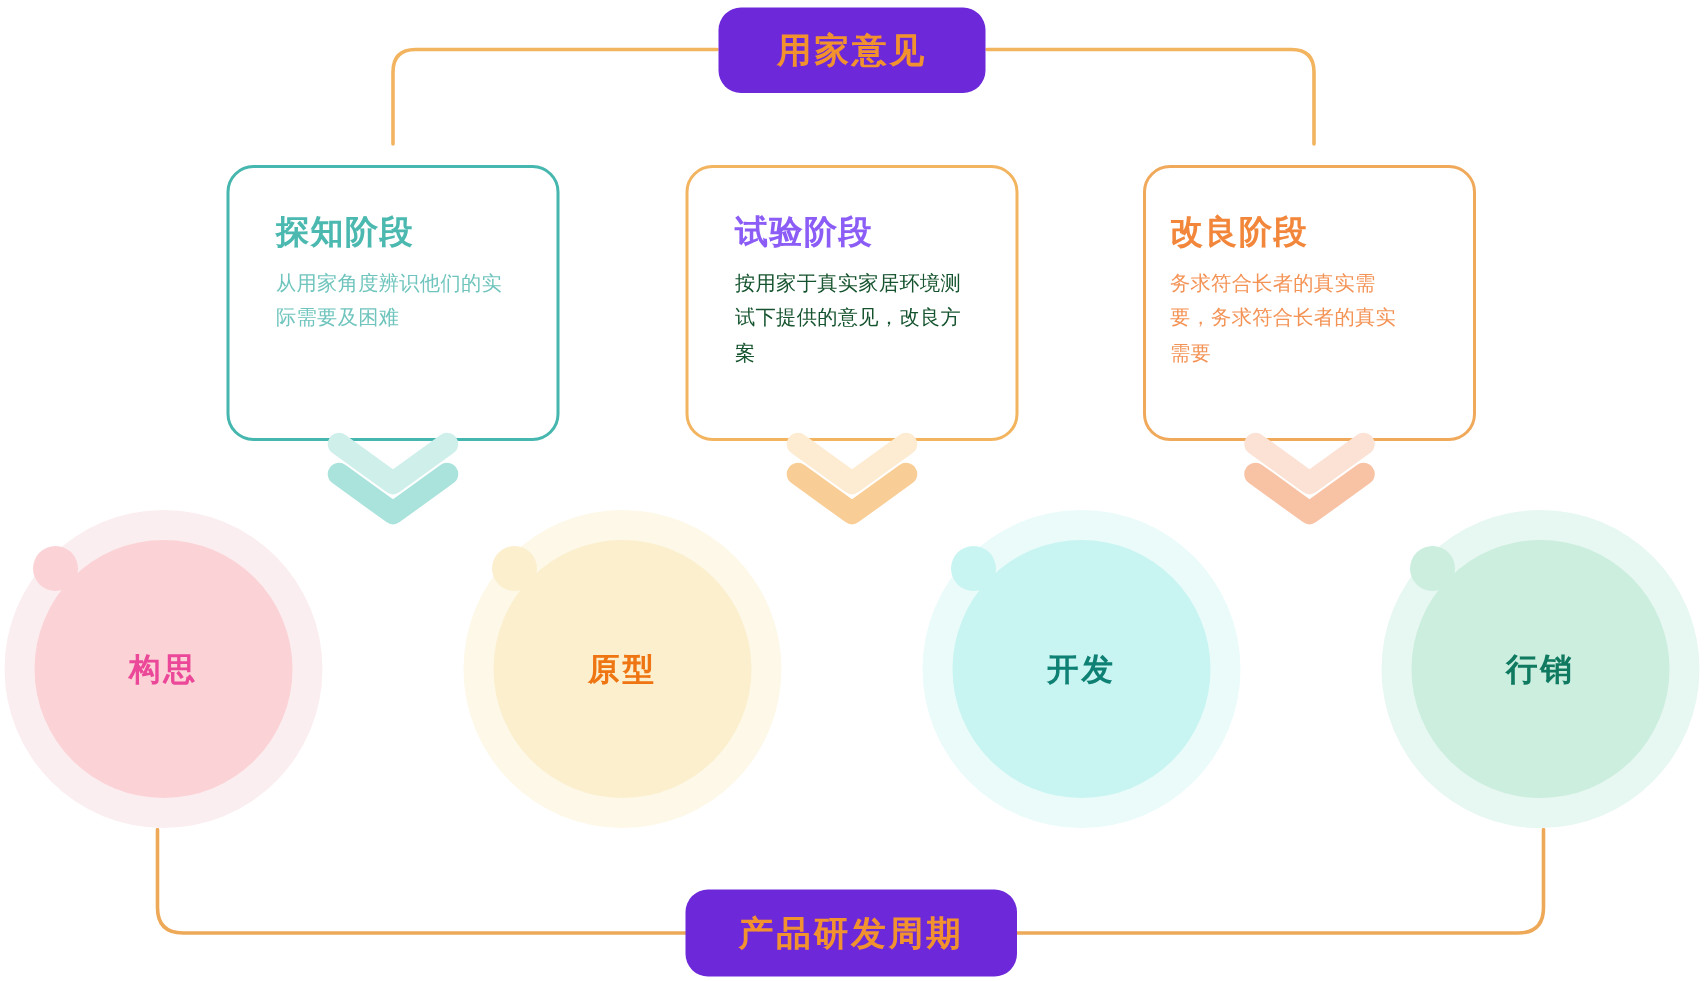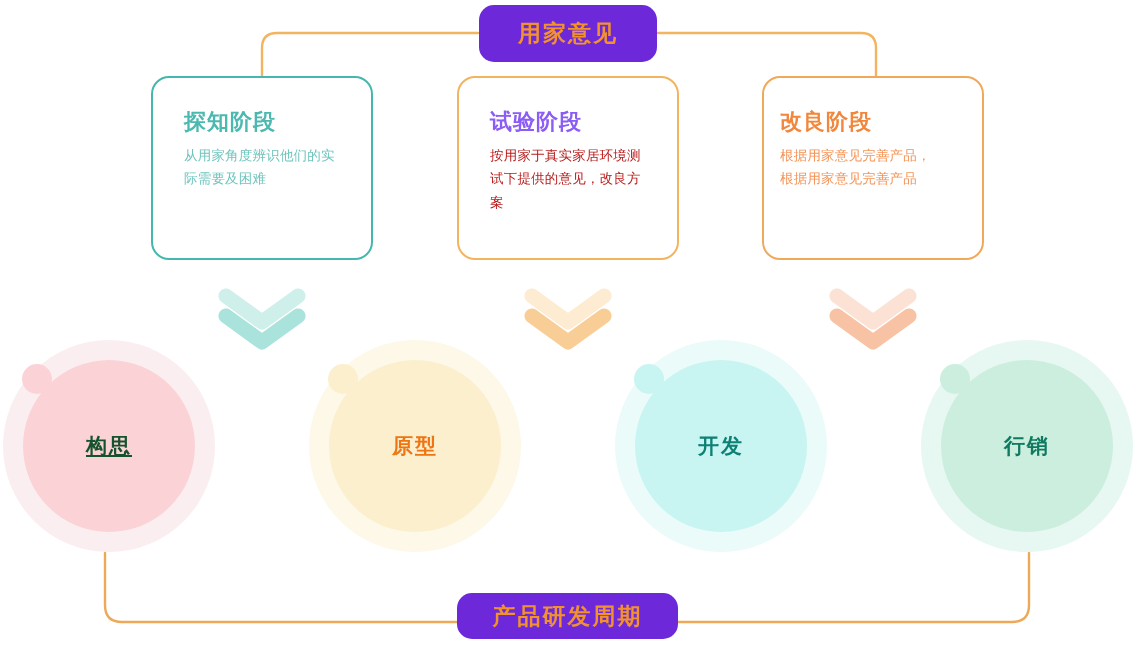--- a/index.html
+++ b/index.html
@@ -43,28 +43,28 @@
     font-weight: bold;
     letter-spacing: 2px;
   }
   #pill-top {
     left: 479px; top: 5px;
     width: 178px; height: 57px;
     font-size: 23px;
   }
   #pill-bottom {
     left: 457px; top: 593px;
-    width: 221px; height: 46px;
+    width: 221px; height: 58px;
     font-size: 23px;
   }
 
   
   .card {
     position: absolute;
-    top: 76px;
+    top: 110px;
     width: 222px;
     height: 184px;
     border-radius: 18px;
     border: 2px solid #a3a3a3;
     background: #ffffff;
     box-sizing: border-box;
     padding: 32px 26px 0 31px;
   }
   #card-1 { left: 151px; border-color: #46B7AE; }
   #card-2 { left: 457px; border-color: #F3B45F; }
@@ -82,21 +82,21 @@
   #card-3 .card-title { color: #F2873B; }
 
   .card-body {
     font-size: 13.5px;
     line-height: 1.72;
     letter-spacing: 0.2px;
     margin: 0;
     width: 158px;
   }
   #card-1 .card-body { color: #6FC5BD; }
-  #card-2 .card-body { color: #b91c1c; }
+  #card-2 .card-body { color: #14532d; }
   #card-3 .card-body { color: #F49356; }
 
   
   .chev-group {
     position: absolute;
     width: 92px;
     height: 62px;
     top: 288px;
   }
   #chev-1 { left: 216px; }
@@ -141,21 +141,21 @@
     align-items: center;
     justify-content: center;
     font-size: 21px;
     font-weight: bold;
     letter-spacing: 2px;
   }
 
   #circle-1 .circle-halo { background: #FBEEF0; }
   #circle-1 .circle-core,
   #circle-1 .circle-notch { background: #FBD3D6; }
-  #circle-1 .circle-label { color: #14532d; text-decoration: underline; }
+  #circle-1 .circle-label { color: #ec4899; }
 
   #circle-2 .circle-halo { background: #FDF8E8; }
   #circle-2 .circle-core,
   #circle-2 .circle-notch { background: #FBEFCE; }
   #circle-2 .circle-label { color: #EE7512; }
 
   #circle-3 .circle-halo { background: #EAFBFA; }
   #circle-3 .circle-core,
   #circle-3 .circle-notch { background: #C8F5F2; }
   #circle-3 .circle-label { color: #0E8074; }
@@ -190,21 +190,21 @@
     <p class="card-body">从用家角度辨识他们的实际需要及困难</p>
   </div>
 
   <div class="card" id="card-2">
     <p class="card-title">试验阶段</p>
     <p class="card-body">按用家于真实家居环境测试下提供的意见，改良方案</p>
   </div>
 
   <div class="card" id="card-3">
     <p class="card-title">改良阶段</p>
-    <p class="card-body">根据用家意见完善产品，根据用家意见完善产品</p>
+    <p class="card-body">务求符合长者的真实需要，务求符合长者的真实需要</p>
   </div>
 
   <svg class="chev-group" id="chev-1" viewBox="0 0 92 62">
     <path d="M 10 8 L 46 34 L 82 8" fill="none" stroke="#CFEFEB" stroke-width="15" stroke-linecap="round" stroke-linejoin="round"></path>
     <path d="M 10 28 L 46 54 L 82 28" fill="none" stroke="#A9E3DC" stroke-width="15" stroke-linecap="round" stroke-linejoin="round"></path>
   </svg>
 
   <svg class="chev-group" id="chev-2" viewBox="0 0 92 62">
     <path d="M 10 8 L 46 34 L 82 8" fill="none" stroke="#FDEBD2" stroke-width="15" stroke-linecap="round" stroke-linejoin="round"></path>
     <path d="M 10 28 L 46 54 L 82 28" fill="none" stroke="#F9CE96" stroke-width="15" stroke-linecap="round" stroke-linejoin="round"></path>

